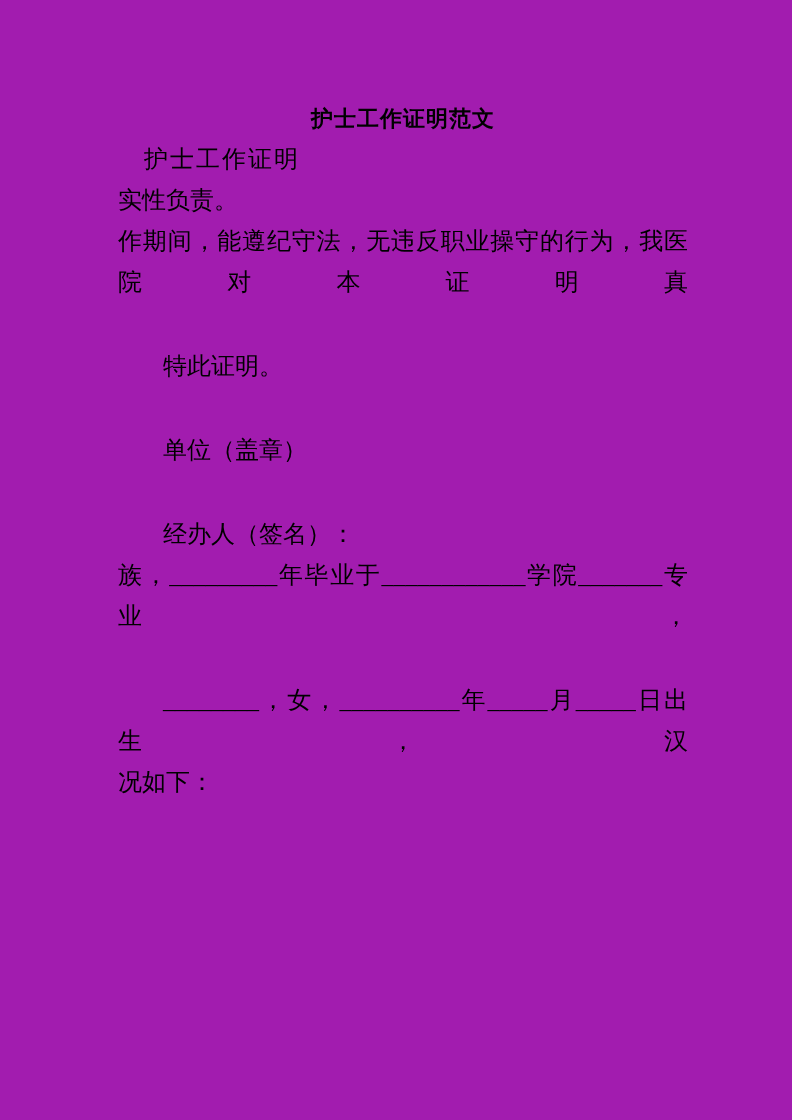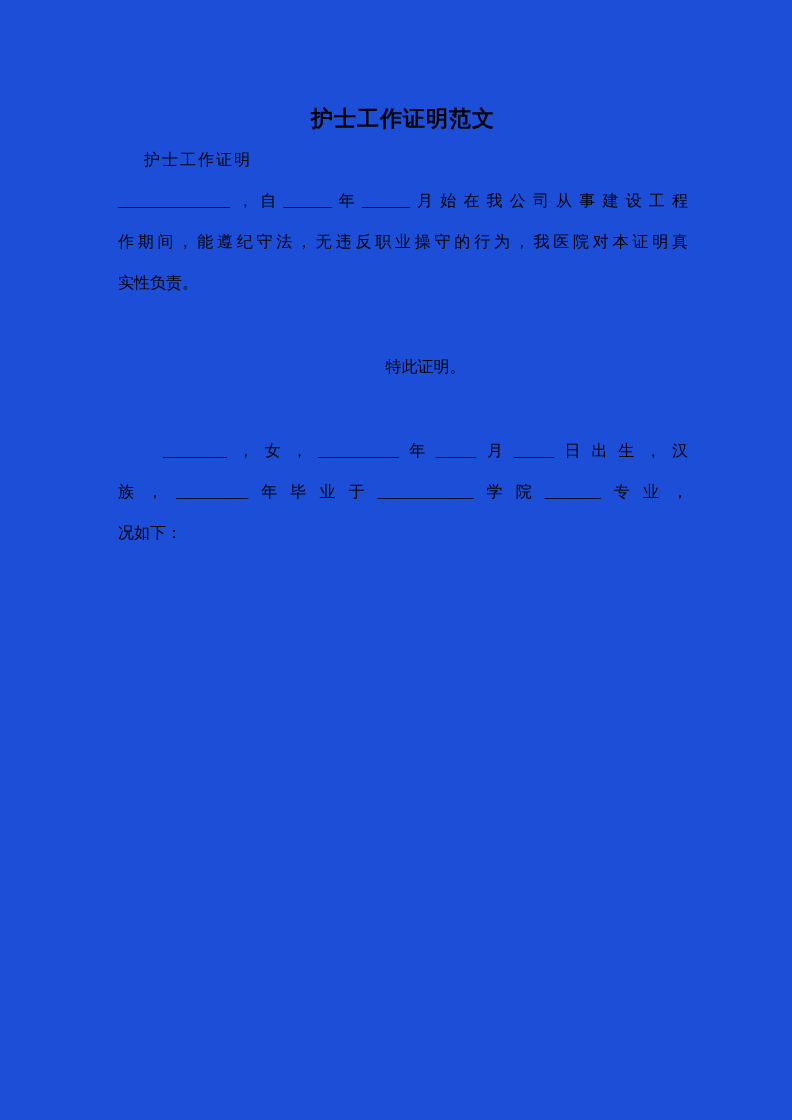--- a/index.html
+++ b/index.html
@@ -12,70 +12,70 @@
     height: 1120px;
     overflow: hidden;
     font-family: "Liberation Serif", "DejaVu Serif", serif;
     color: #000000;
   }
   .page {
     box-sizing: border-box;
     width: 792px;
     height: 1120px;
     padding: 98px 104px 0 118px;
-    background: #1d4ed8;
+    background: #a21caf;
   }
   .line {
-    font-size: 16px;
+    font-size: 24px;
     line-height: 41px;
     white-space: pre-wrap;
     color: #000000;
   }
   .doc-title {
     font-size: 22px;
     font-weight: bold;
     text-align: center;
     line-height: 41px;
     letter-spacing: 1px;
   }
   .subtitle {
     text-indent: 26px;
     letter-spacing: 2px;
   }
   .indent {
     text-indent: 45px;
-    text-align: center;
   }
   .fill {
     text-align: justify;
     text-align-last: justify;
   }
   .gap {
     margin-top: 43px;
   }
 </style>
 </head>
 <body>
 
 <div class="page">
 
   <div class="doc-title">护士工作证明范文</div>
 
   <div class="line subtitle">护士工作证明</div>
 
   <div>
-    <div class="line fill">______________，自______年______月始在我公司从事建设工程</div>
+    <div class="line">实性负责。</div>
     <div class="line fill">作期间，能遵纪守法，无违反职业操守的行为，我医院对本证明真</div>
-    <div class="line">实性负责。</div>
   </div>
 
   <div class="line indent gap">特此证明。</div>
 
+  <div class="line indent gap">单位（盖章）</div>
 
+  <div class="line indent gap">经办人（签名）：</div>
 
 
   <div>
+    <div class="line fill">族，_________年毕业于____________学院_______专业，</div>
     <div class="line indent fill gap">________，女，__________年_____月_____日出生，汉</div>
-    <div class="line fill">族，_________年毕业于____________学院_______专业，</div>
     <div class="line">况如下：</div>
   </div>
 
 </div>
 
 </body></html>

